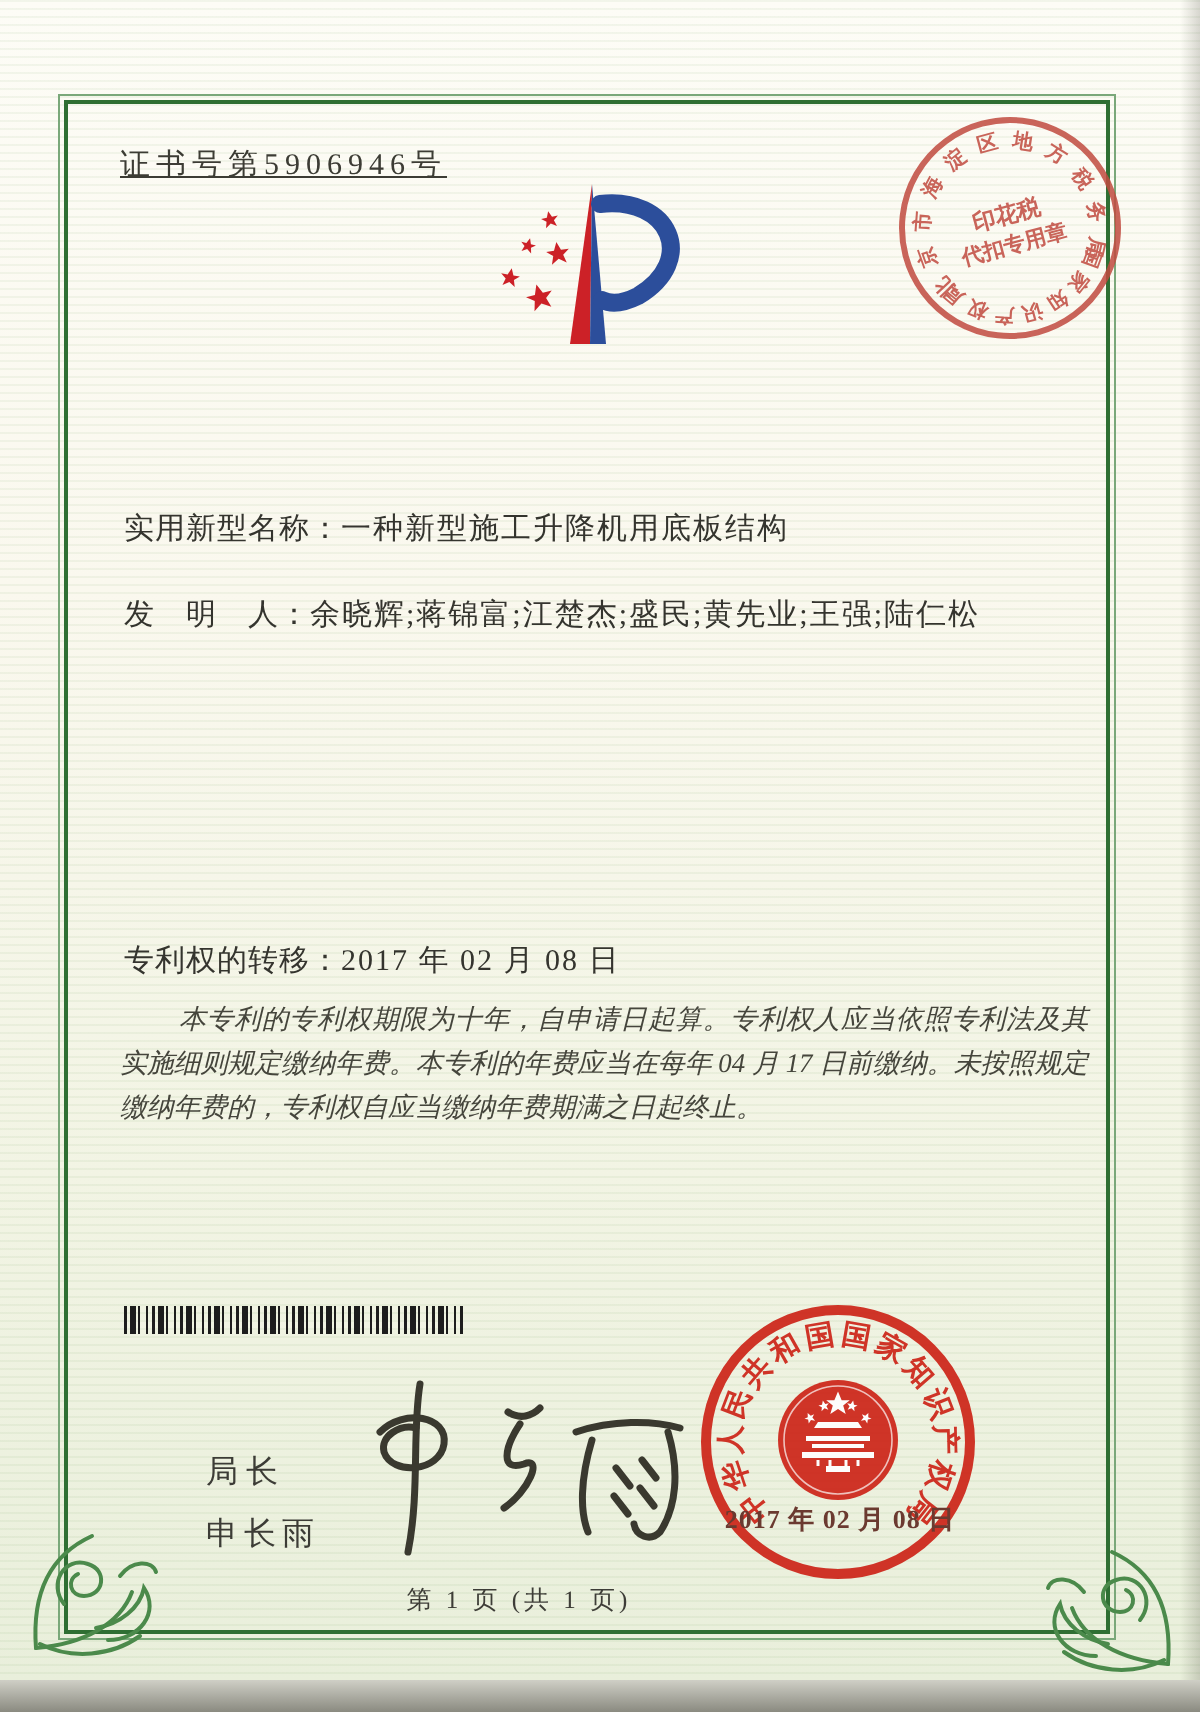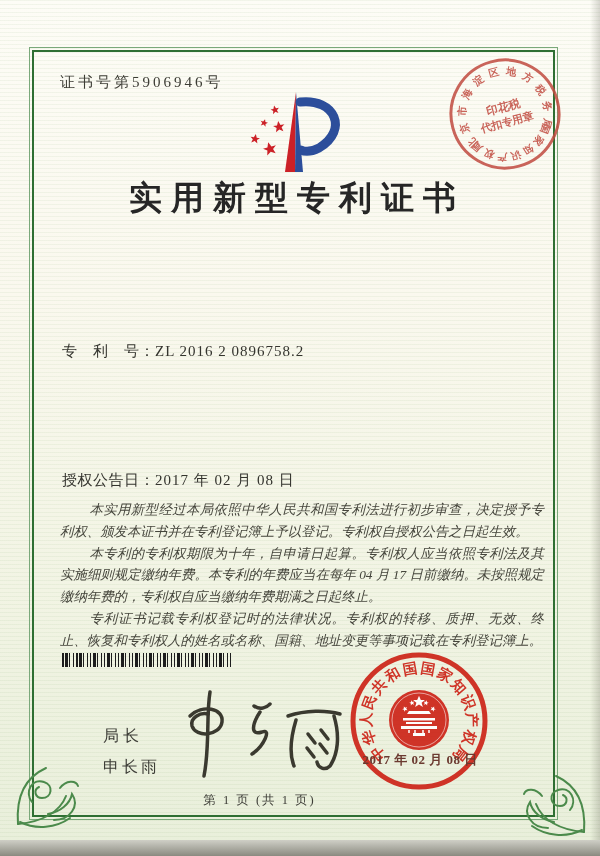--- a/index.html
+++ b/index.html
@@ -24,21 +24,21 @@
   }
   .frame{
     position:absolute;left:29px;top:47px;width:527px;height:771px;
     border:1px solid #7aa87a;
   }
   .frame::after{
     content:"";position:absolute;inset:2px;border:2px solid #2f6f33;
   }
   .cert-no{
     position:absolute;left:60px;top:73px;
-    font-size:15px;letter-spacing:3px;color:#3c3c34;
+    font-size:15px;letter-spacing:3px;color:#3c3c34;text-decoration:underline;
   }
   .logo{position:absolute;left:247px;top:92px;}
   .title{
     position:absolute;left:29px;width:527px;top:176px;text-align:center;
     font-size:33px;font-weight:bold;letter-spacing:9px;text-indent:9px;color:#262626;
   }
   .field{
     position:absolute;left:62px;font-size:15px;color:#34342e;
     letter-spacing:0.5px;white-space:nowrap;
   }
@@ -93,29 +93,27 @@
       <use href="#star" transform="translate(17,31) scale(0.40) rotate(15)"></use>
       <use href="#star" transform="translate(32,35) scale(0.60) rotate(-8)"></use>
       <use href="#star" transform="translate(8,47) scale(0.50) rotate(10)"></use>
       <use href="#star" transform="translate(23,57) scale(0.70) rotate(-15)"></use>
     </g>
     <path d="M49,0 L38,80 L48,80 Z" fill="#cc2127"></path>
     <path d="M49,0 L48,80 L56,80 Z" fill="#2c4e9b"></path>
     <path d="M53,10 C88,6 102,38 72,56 C64,60 58,60 54,58" fill="none" stroke="#2c4e9b" stroke-width="9" stroke-linecap="round"></path>
   </svg>
 
-  <div class="title">实用新型专利证书</div>
-
-  <div class="field f2"><span>专　利　号：</span><span class="val">ZL 2016 2 0896758.2</span></div>
-  <div class="field f5"><span>授权公告日：</span><span class="val">2017 年 02 月 08 日</span></div>
+
+  <div class="field f0"><span>实用新型名称：</span><span class="val">一种新型施工升降机用底板结构</span></div>
+  <div class="field f1"><span>发　明　人：</span><span class="val">余晓辉;蒋锦富;江楚杰;盛民;黄先业;王强;陆仁松</span></div>
+  <div class="field f5"><span>专利权的转移：</span><span class="val">2017 年 02 月 08 日</span></div>
 
   <div class="paras">
-    <p>本实用新型经过本局依照中华人民共和国专利法进行初步审查，决定授予专利权、颁发本证书并在专利登记簿上予以登记。专利权自授权公告之日起生效。</p>
     <p>本专利的专利权期限为十年，自申请日起算。专利权人应当依照专利法及其实施细则规定缴纳年费。本专利的年费应当在每年 04 月 17 日前缴纳。未按照规定缴纳年费的，专利权自应当缴纳年费期满之日起终止。</p>
-    <p>专利证书记载专利权登记时的法律状况。专利权的转移、质押、无效、终止、恢复和专利权人的姓名或名称、国籍、地址变更等事项记载在专利登记簿上。</p>
   </div>
 
   <div class="barcode"></div>
 
   <div class="signoff-title">局长</div>
   <div class="signoff-name">申长雨</div>
 
   <svg class="signature" width="185" height="95" viewBox="0 0 185 95">
     <g fill="none" stroke="#3a392f" stroke-width="3.5" stroke-linecap="round">
       <path d="M42,6 C38,30 42,60 36,90"></path>

